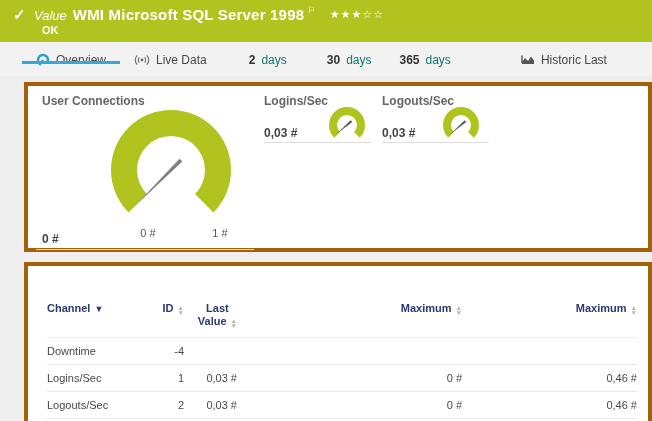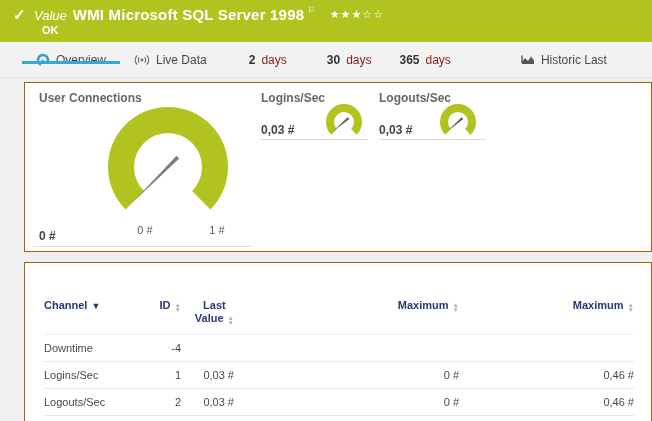--- a/index.html
+++ b/index.html
@@ -13,29 +13,29 @@
   .kind { font-style:italic; font-size:13px; font-weight:400; margin-right:6px; }
   .sensor-title { font-size:15px; font-weight:bold; letter-spacing:.2px; }
   .flag { font-size:9px; vertical-align:7px; margin-left:3px; }
   .stars { margin-left:10px; font-size:11px; letter-spacing:1px; vertical-align:2px; cursor:pointer; }
   .status-ok { position:absolute; left:42px; top:24px; font-size:11px; font-weight:bold; }
 
   
   .tabs { display:flex; align-items:center; height:36px; background:#f2f2f2; padding-left:22px; border-bottom:1px solid #e7e7e7; }
   .tab { display:flex; align-items:center; gap:6px; padding:0 14px; font-size:12px; color:#474747; position:relative; cursor:pointer; white-space:nowrap; }
   .tab .num { font-weight:bold; color:#333; }
-  .tab .unit { color:#7f1d1d; }
+  .tab .unit { color:#0f766e; }
   .tab.active { }
   .tab.active::after { content:""; position:absolute; left:0; right:0; bottom:3px; height:3px; background:#35a8d8; }
   .tab-icon { display:inline-flex; }
   .t3 { margin-left:14px; } .t4 { margin-left:12px; } .t6 { margin-left:42px; }
 
   
   .content { padding:4px 0 0 24px; }
-  .panel { background:#fff; border:1px solid #a16207; width:628px; }
+  .panel { background:#fff; border:4px solid #a16207; width:628px; }
   .overview-panel { height:170px; position:relative; }
   .table-panel { margin-top:10px; height:170px; }
 
   .gauge-label { position:absolute; font-size:12px; font-weight:bold; color:#666; }
   .gauge-value { position:absolute; font-size:12px; font-weight:bold; color:#444; }
   .scale-label { position:absolute; width:32px; text-align:center; font-size:11px; color:#555; }
   .section-line { position:absolute; height:1px; background:#ddd; }
   .big-gauge { position:absolute; left:68px; top:14px; }
   .small-gauge { position:absolute; top:19px; }
 

